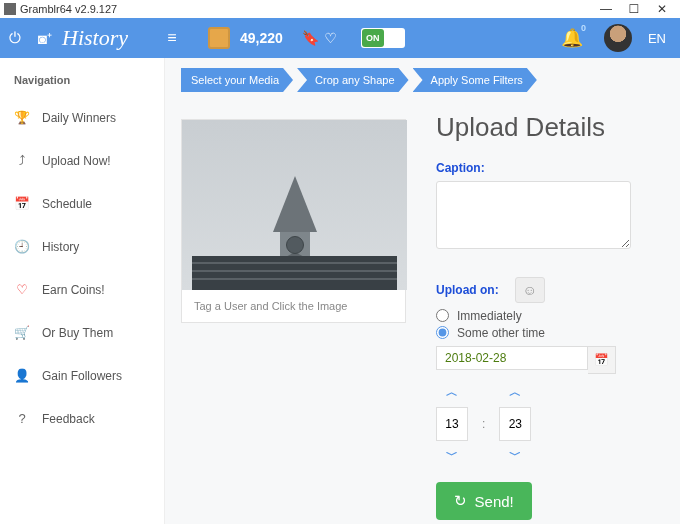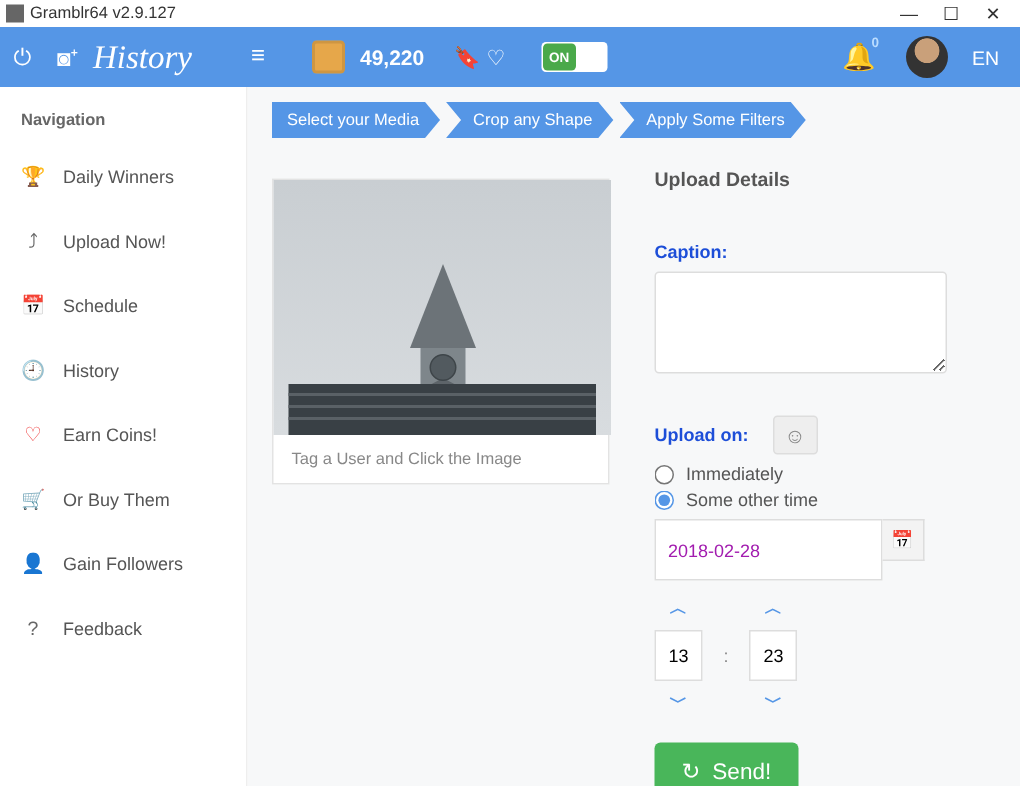--- a/index.html
+++ b/index.html
@@ -45,30 +45,30 @@
 .tower { position:absolute; left:50%; transform:translateX(-50%); bottom:20px; }
 .spire { width:0; height:0; border-left:22px solid transparent; border-right:22px solid transparent; border-bottom:56px solid #6c7378; margin:0 auto; }
 .neck { width:30px; height:26px; background:#7e868b; margin:0 auto; }
 .clock { width:18px; height:18px; border-radius:50%; background:#525a5f; margin:-22px auto 0; border:1px solid #3e4549; position:relative; }
 .roof2 { width:0; height:0; border-left:34px solid transparent; border-right:34px solid transparent; border-bottom:18px solid #5d6469; margin:-2px auto 0; }
 .building { position:absolute; bottom:0; left:10px; right:10px; height:34px; background:#394045; }
 .building::before { content:""; position:absolute; top:6px; left:0; right:0; height:2px; background:#5a6166; box-shadow: 0 8px 0 #5a6166, 0 16px 0 #5a6166; }
 .tag-caption { padding:10px 12px; font-size:11px; color:#888; }
 
 .right-col { flex:1; }
-.h2 { font-size:13px; color:#555; margin: 6px 0 34px; font-weight:700; }
+.h2 { font-size:26px; color:#555; margin: 6px 0 18px; font-weight:400; }
 .label { font-size:12px; font-weight:bold; color:#1d4ed8; margin-bottom:6px; display:block; }
 .ta { width:195px; height:68px; border:1px solid #ddd; border-radius:3px; resize:both; padding:6px; font-size:12px; }
 .row-upload { display:flex; align-items:center; gap:16px; margin-top:25px; }
 .emoji-btn { background:#eee; border:1px solid #ddd; border-radius:3px; width:30px; height:26px; display:flex; align-items:center; justify-content:center; color:#888; font-size:14px; }
 .radios { margin-top:6px; font-size:12px; color:#555; }
-.radios label { display:flex; align-items:center; gap:8px; margin:3px 0; }
+.radios label { display:flex; align-items:flex-start; gap:8px; margin:3px 0; }
 .radios input { accent-color:#5596e6; }
 .date-row { display:flex; margin-top:6px; }
-.date-in { width:152px; height:41px; border:1px solid #ddd; padding:0 8px; font-size:12px; color:#a21caf; }
+.date-in { width:152px; height:24px; border:1px solid #ddd; padding:0 8px; font-size:12px; color:#4d7c0f; }
 .date-btn { width:28px; height:28px; border:1px solid #ddd; border-left:none; background:#f3f3f3; display:flex; align-items:center; justify-content:center; font-size:12px; color:#666; }
 .time { display:flex; align-items:center; gap:14px; margin-top:10px; }
 .time-col { display:flex; flex-direction:column; align-items:center; gap:6px; }
 .chev { color:#5596e6; font-size:12px; cursor:pointer; font-weight:bold; }
 .time-in { width:32px; height:34px; border:1px solid #ddd; text-align:center; font-size:12px; }
 .colon { align-self:center; color:#888; font-size:12px; margin-top:0; }
 .send { margin-top:18px; background:#49b65a; color:#fff; border:none; border-radius:4px; padding:10px 18px; font-size:15px; display:flex; align-items:center; gap:8px; cursor:pointer; }
 </style>
 </head>
 <body>

